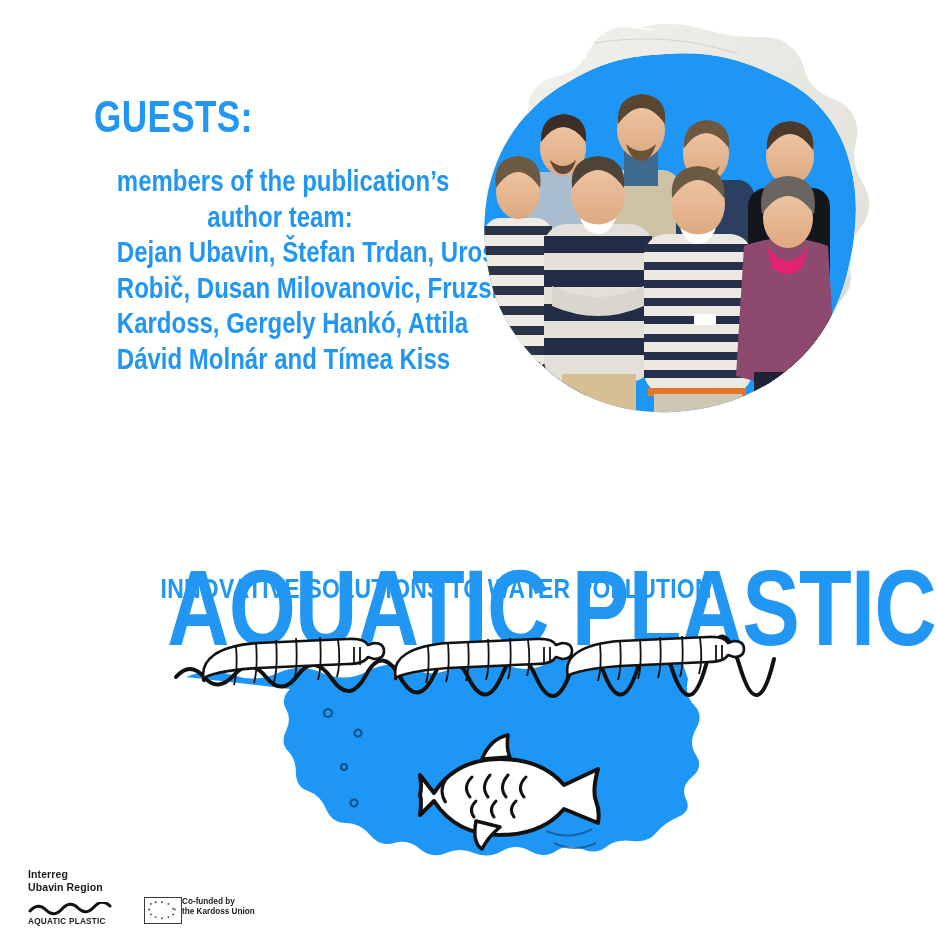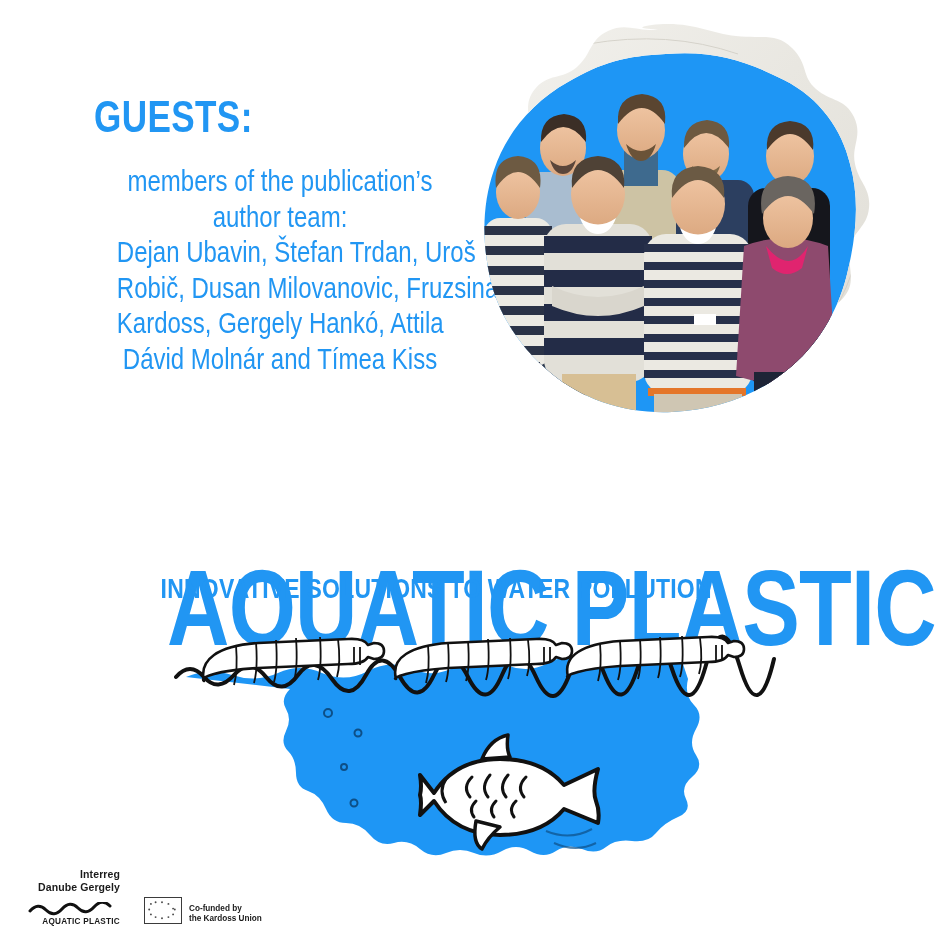--- a/index.html
+++ b/index.html
@@ -35,21 +35,21 @@
     white-space: nowrap;
   }
 
   #guests-body {
     position: absolute;
     left: 60px;
     top: 163px;
     width: 408px;
     text-align: center;
     font-family: "Liberation Sans Narrow", "Liberation Sans", sans-serif;
-    font-weight: 400;
+    font-weight: 700;
     font-size: 30px;
     line-height: 35.5px;
     color: #2196f3;
     letter-spacing: 0px;
   }
   #guests-body .gline {
     display: block;
     transform: scaleX(0.80);
     white-space: nowrap;
   }
@@ -123,21 +123,20 @@
   #footer-logos {
     position: absolute;
     left: 12px;
     top: 868px;
     display: flex;
     align-items: flex-end;
     gap: 24px;
   }
   #interreg-logo {
     width: 92px;
-    text-align: right;
   }
   #interreg-wordmark {
     font-family: "Liberation Sans", sans-serif;
     font-weight: 700;
     font-size: 10.5px;
     line-height: 12.5px;
     color: #1a1a1a;
     letter-spacing: 0.1px;
   }
   #interreg-wave-svg {
@@ -147,22 +146,22 @@
   #aquatic-plastic-label {
     font-family: "Liberation Sans", sans-serif;
     font-weight: 700;
     font-size: 8.2px;
     letter-spacing: 0.25px;
     color: #1a1a1a;
     margin-top: 1px;
   }
   #eu-logo {
     display: flex;
-    align-items: flex-end;
-    gap: 7px;
+    align-items: flex-start;
+    gap: 0;
     margin-bottom: 2px;
   }
   #eu-flag-box {
     width: 36px;
     height: 25px;
     border: 1px solid #3b3b3b;
     background: #ffffff;
     position: relative;
   }
   #eu-text {
@@ -451,21 +450,21 @@
         <path d="M398 218 q22 10 42 0"></path>
       </g>
     </g>
   </svg>
 
   <div id="footer-logos">
 
     <div id="interreg-logo">
       <div id="interreg-wordmark">
         <div>Interreg</div>
-        <div>Danube Gergely</div>
+        <div>Ubavin Region</div>
       </div>
       <svg id="interreg-wave-svg" width="90" height="14" viewBox="0 0 90 14">
         <path d="M2 9 q8 -9 16 -1 q8 8 16 -1 q8 -9 16 -1 q8 8 16 -1 q8 -9 16 -1" fill="none" stroke="#111111" stroke-width="3" stroke-linecap="round"></path>
       </svg>
       <div id="aquatic-plastic-label">AQUATIC PLASTIC</div>
     </div>
 
     <div id="eu-logo">
       <div id="eu-flag-box">
         <svg width="34" height="23" viewBox="0 0 34 23">

